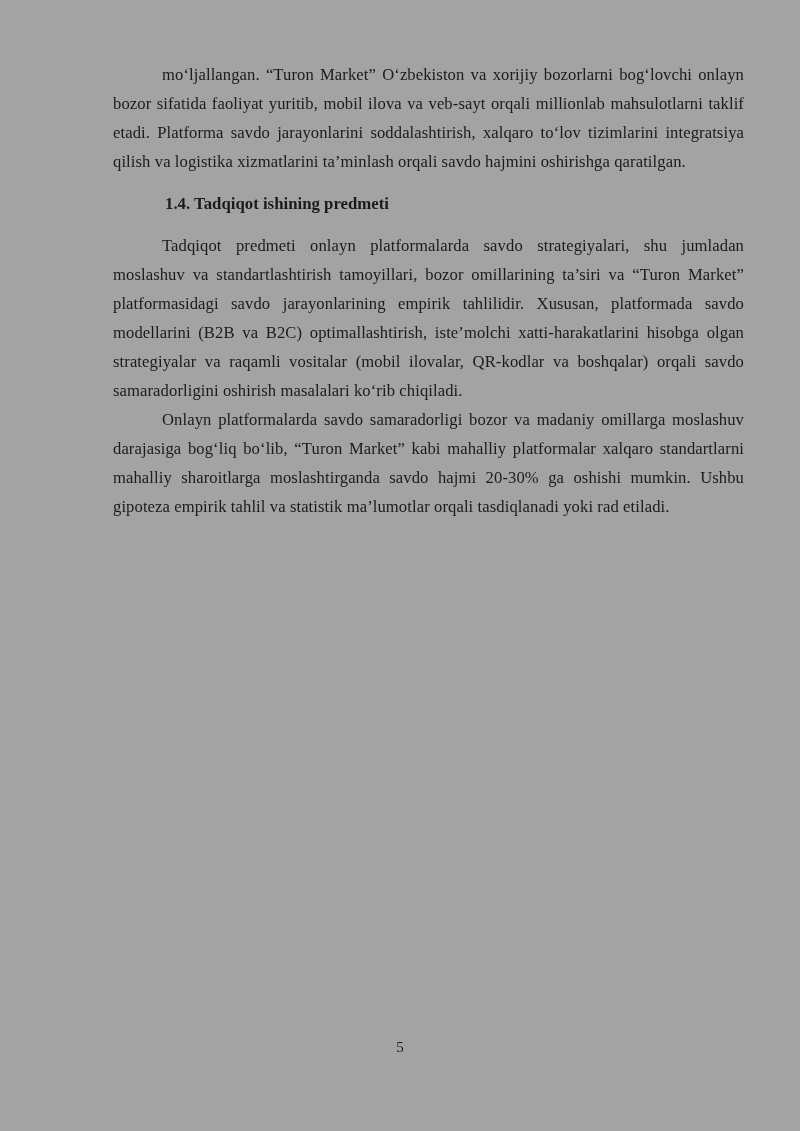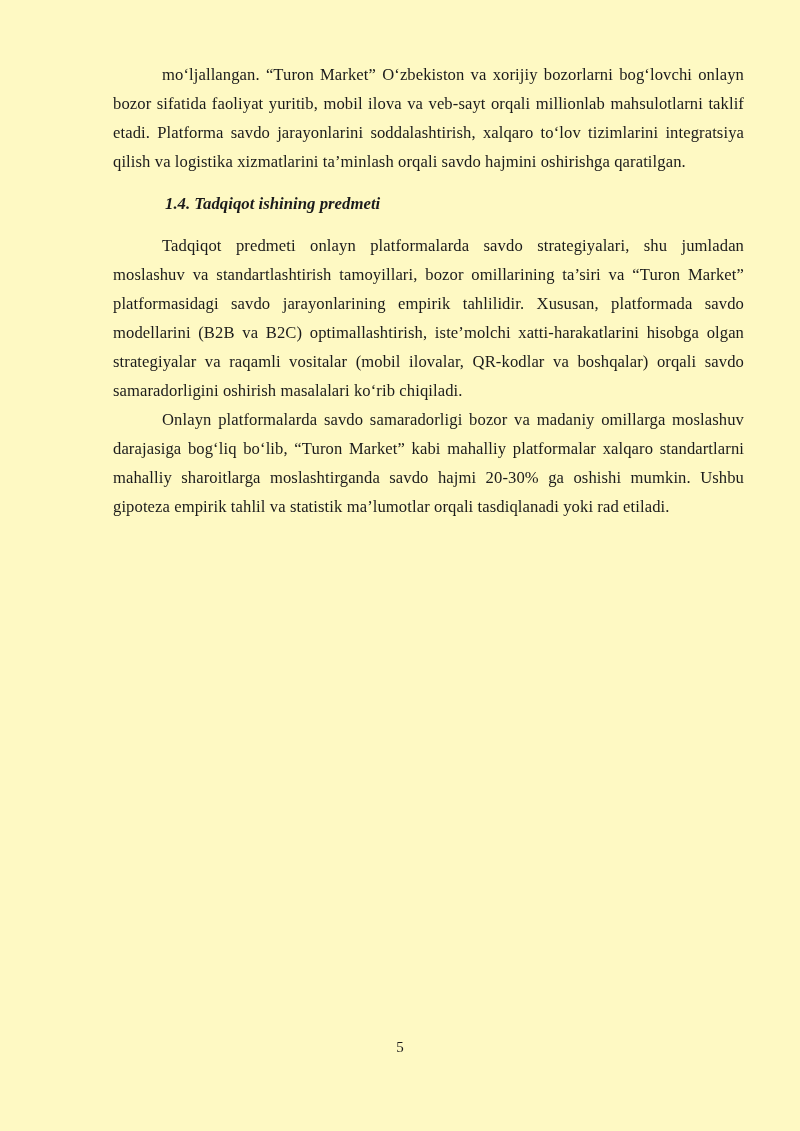--- a/index.html
+++ b/index.html
@@ -11,21 +11,21 @@
     height: 1131px;
     background: #ffffff;
     position: relative;
     font-family: "Liberation Serif", "DejaVu Serif", serif;
     color: #1b1b1b;
     overflow: hidden;
   }
   .page {
     position: absolute;
     inset: 0;
-    background: #fef9c3;
+    background: #a3a3a3;
   }
   .content {
     position: absolute;
     top: 60px;
     left: 113px;
     width: 631px;
   }
   .para {
     margin: 0;
     font-size: 16.6px;
@@ -35,21 +35,20 @@
     text-justify: inter-word;
     letter-spacing: 0.1px;
   }
   .heading {
     margin: 13px 0 13px 0;
     font-size: 16.8px;
     line-height: 29px;
     font-weight: bold;
     text-indent: 52px;
     text-align: left;
-    font-style: italic;
   }
   .page-number {
     position: absolute;
     top: 1038px;
     left: 0;
     width: 100%;
     text-align: center;
     font-size: 15px;
     line-height: 18px;
   }

